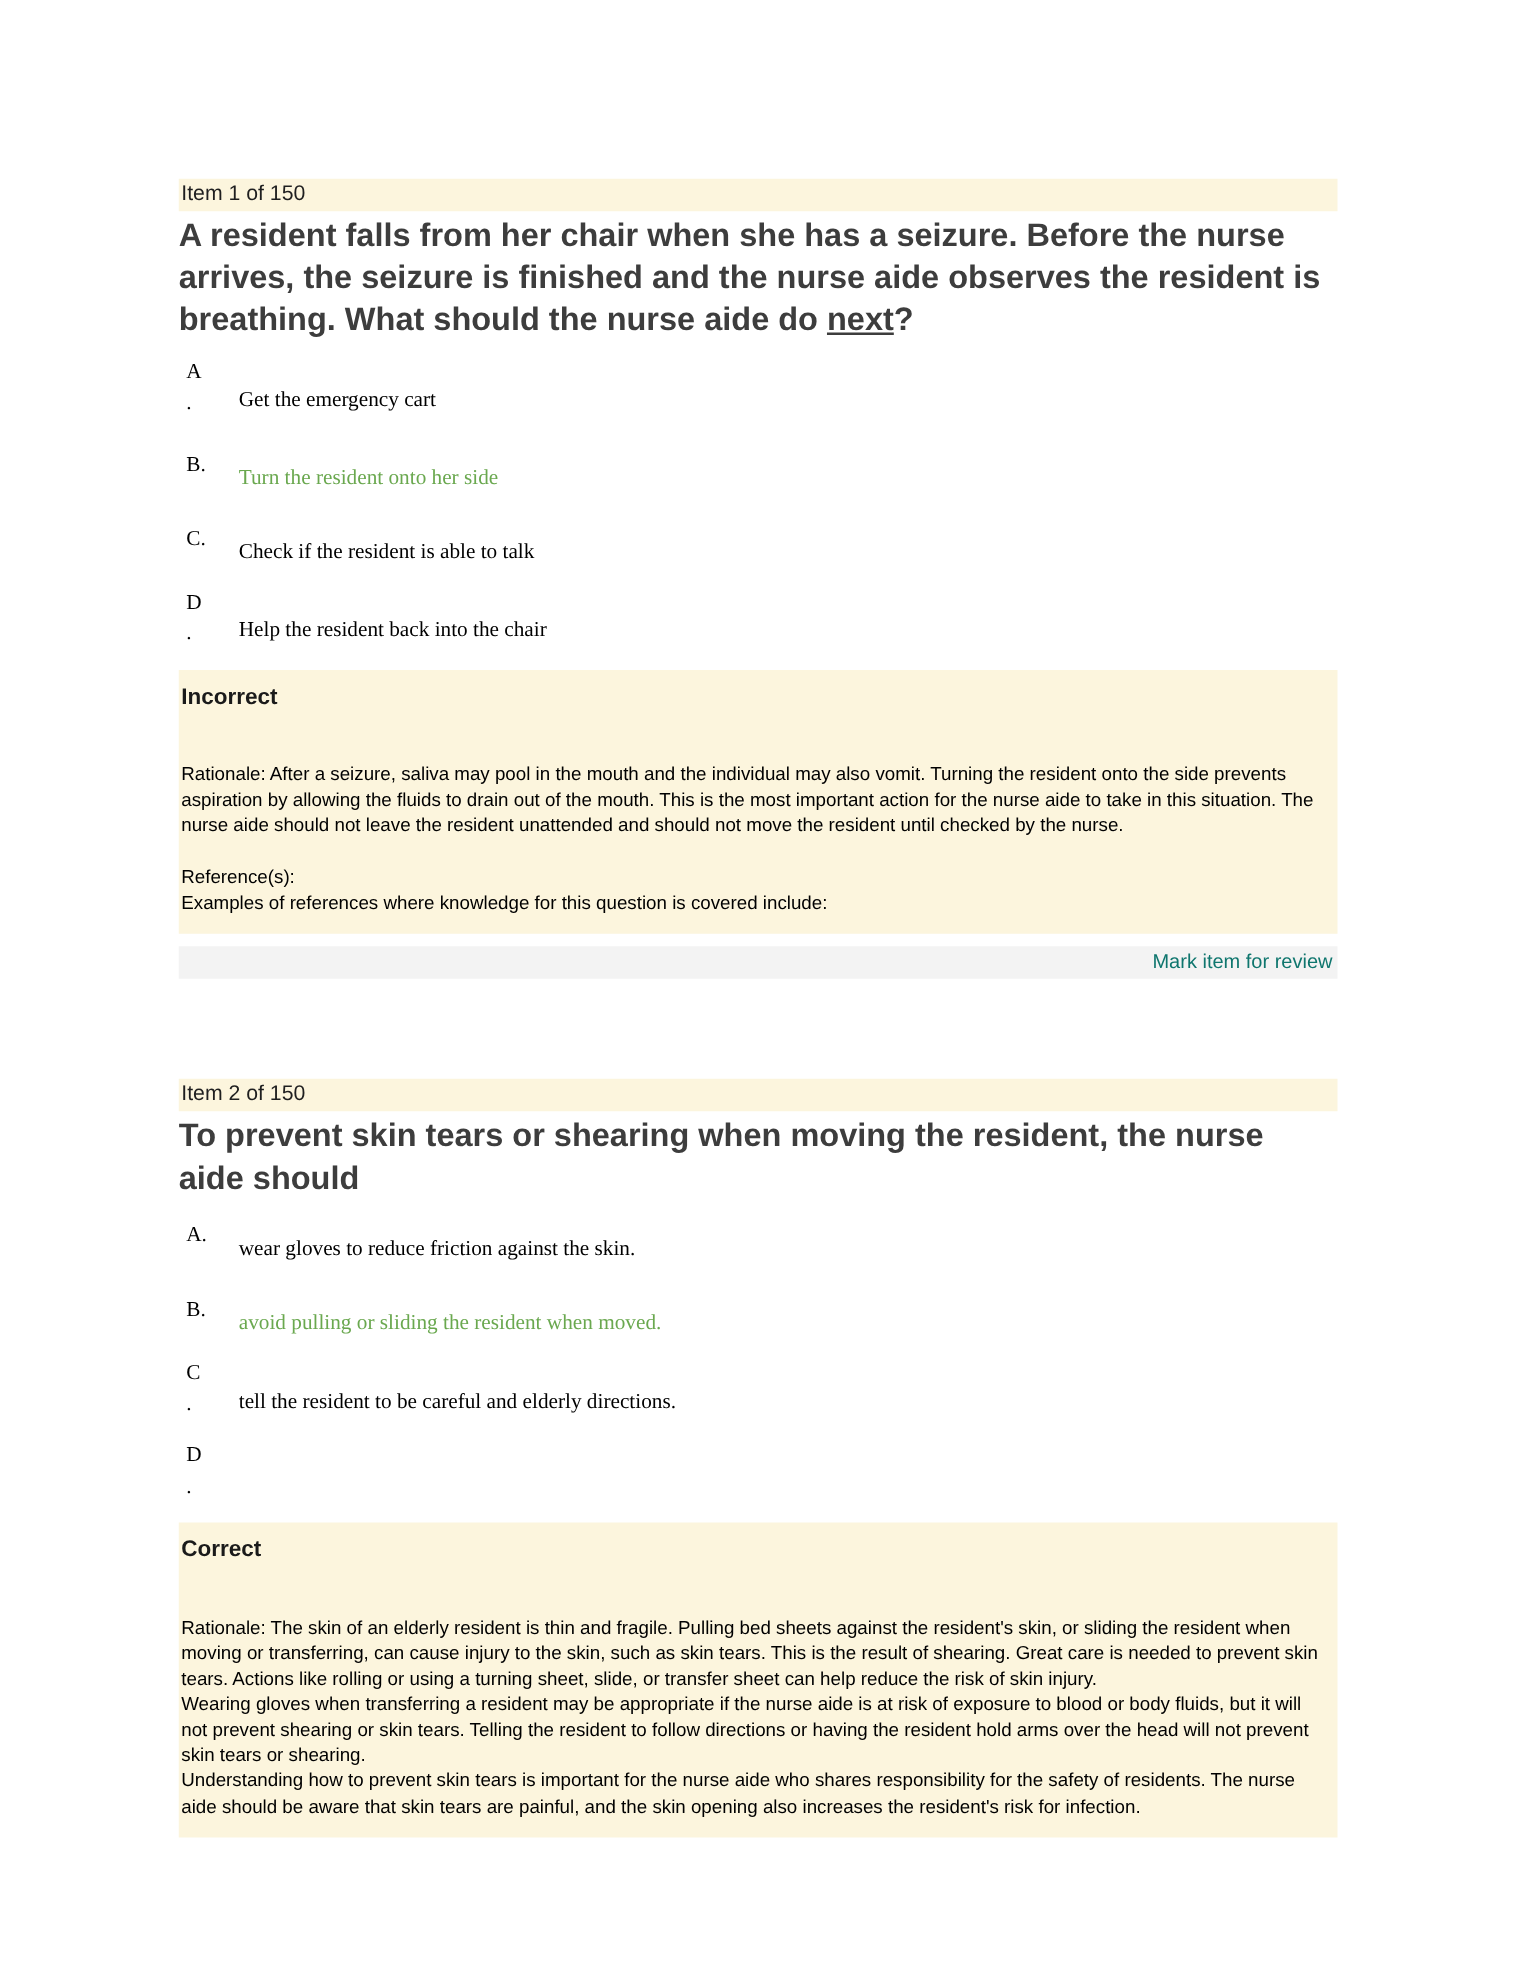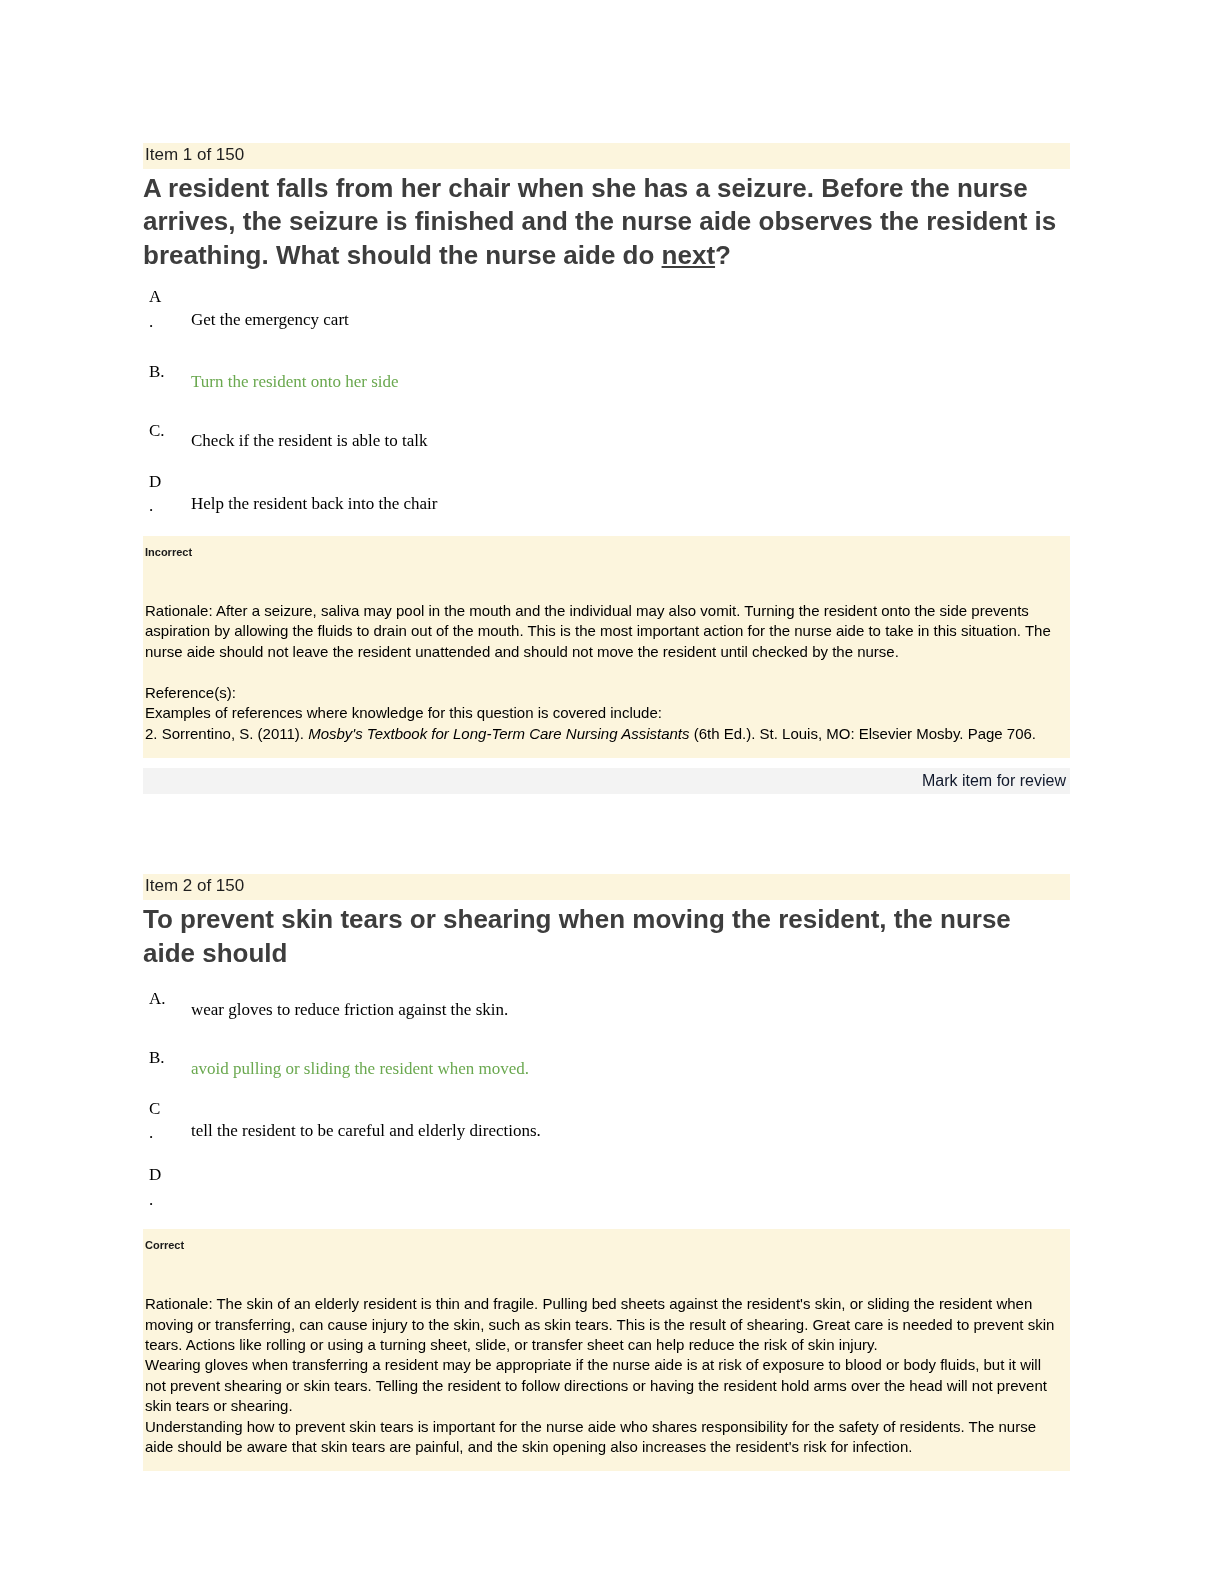--- a/index.html
+++ b/index.html
@@ -59,37 +59,37 @@
   .feedback {
     background: var(--cream, #fcf5dd);
     padding: 9px 4px 14px 2px;
     margin-top: 6px;
     font-size: 15px;
     line-height: 1.36;
     color: #000000;
   }
   .verdict {
     font-weight: bold;
-    font-size: 11px;
+    font-size: 18px;
     color: #1a1a1a;
     margin: 0 0 41px 0;
   }
   .rationale {
     margin: 0;
     white-space: pre-line;
   }
   .refs { margin-top: 21px; }
   .refs div { margin: 0; }
   .review-bar {
     background: var(--graybar, #f3f3f3);
     margin-top: 10px;
     padding: 3px 4px 4px 4px;
     text-align: right;
     font-size: 16px;
-    color: #0f172a;
+    color: #0f766e;
     line-height: 1.2;
   }
   .review-link { cursor: pointer; }
   .item-2 { margin-top: 80px; }
   .item-2 .question { margin-bottom: 8px; }
   sup { font-size: 10px; }
 </style>
 </head>
 <body>
 
@@ -121,21 +121,20 @@
           <span class="opt-text">Help the resident back into the chair</span>
         </div>
       </div>
 
       <div class="feedback">
         <div class="verdict">Incorrect</div>
         <p class="rationale">Rationale: After a seizure, saliva may pool in the mouth and the individual may also vomit. Turning the resident onto the side prevents aspiration by allowing the fluids to drain out of the mouth. This is the most important action for the nurse aide to take in this situation. The nurse aide should not leave the resident unattended and should not move the resident until checked by the nurse.</p>
         <div class="refs">
           <div>Reference(s):</div>
           <div>Examples of references where knowledge for this question is covered include:</div>
-          <div class="ref"><span>2. Sorrentino, S. (2011). </span><i>Mosby's Textbook for Long-Term Care Nursing Assistants</i><span> (6th Ed.). St. Louis, MO: Elsevier Mosby. Page 706.</span></div>
         </div>
       </div>
 
       <div class="review-bar">
         <span class="review-link">Mark item for review</span>
       </div>
     </section>
 
     <section class="item item-2">
       <div class="item-header">Item 2 of 150</div>

